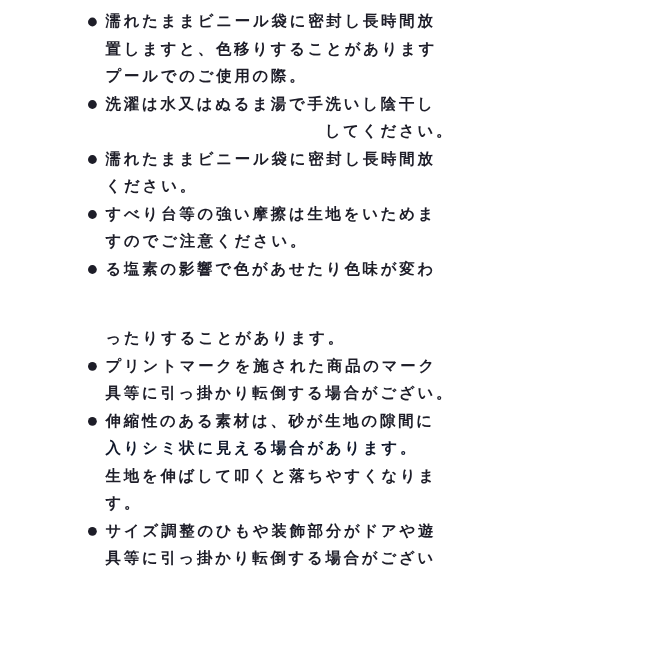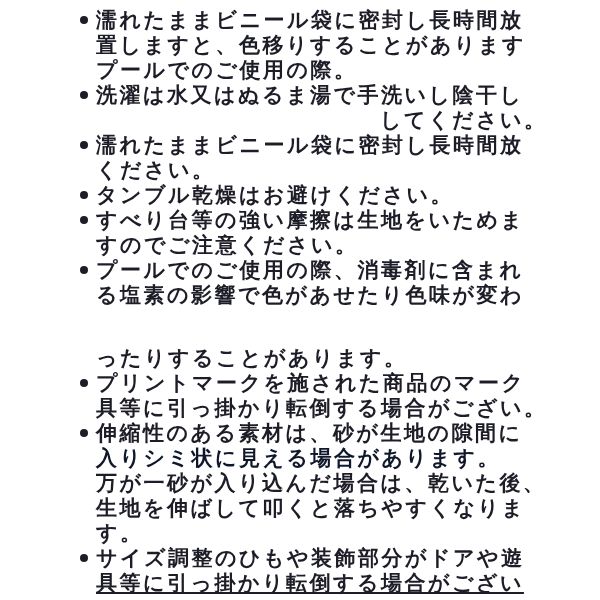--- a/index.html
+++ b/index.html
@@ -25,21 +25,21 @@
   .bullet {
     position: absolute;
     left: 2px;
     top: 9px;
     width: 8px;
     height: 8px;
     border-radius: 50%;
     background: #1d1d28;
   }
   .care-line {
-    font-size: 21px;
+    font-size: 14px;
     line-height: 25px;
     font-weight: 600;
     letter-spacing: 2.5px;
     color: #1d1d28;
     white-space: nowrap;
     padding-left: 18px;
     -webkit-font-smoothing: antialiased;
   }
 </style>
 </head>
@@ -57,44 +57,38 @@
       <div class="care-line" style="color: rgb(29, 29, 40);">洗濯は水又はぬるま湯で手洗いし陰干し</div>
       <div class="care-line" style="color: rgb(29, 29, 40); text-align: right;">してください。</div>
     </div>
     <div class="care-item">
       <span class="bullet" style="background: rgb(29, 29, 40);"></span>
       <div class="care-line" style="color: rgb(29, 29, 40);">濡れたままビニール袋に密封し長時間放</div>
       <div class="care-line" style="color: rgb(29, 29, 40);">ください。</div>
     </div>
     <div class="care-item">
       <span class="bullet" style="background: rgb(29, 29, 40);"></span>
-      <div class="care-line" style="color: rgb(29, 29, 40);">タンブル乾燥はお避けください。</div>
-    </div>
-    <div class="care-item">
-      <span class="bullet" style="background: rgb(29, 29, 40);"></span>
       <div class="care-line" style="color: rgb(29, 29, 40);">すべり台等の強い摩擦は生地をいためま</div>
       <div class="care-line" style="color: rgb(29, 29, 40);">すのでご注意ください。</div>
     </div>
     <div class="care-item">
       <span class="bullet" style="background: rgb(29, 29, 40);"></span>
-      <div class="care-line" style="color: rgb(29, 29, 40);">プールでのご使用の際、消毒剤に含まれ</div>
       <div class="care-line" style="color: rgb(29, 29, 40);">る塩素の影響で色があせたり色味が変わ</div>
       <div class="care-line" style="color: rgb(29, 29, 40); margin-top: 38px;">ったりすることがあります。</div>
     </div>
     <div class="care-item">
       <span class="bullet" style="background: rgb(29, 29, 40);"></span>
       <div class="care-line" style="color: rgb(29, 29, 40);">プリントマークを施された商品のマーク</div>
       <div class="care-line" style="color: rgb(29, 29, 40);">具等に引っ掛かり転倒する場合がござい。</div>
     </div>
     <div class="care-item">
       <span class="bullet" style="background: rgb(29, 29, 40);"></span>
       <div class="care-line" style="color: rgb(29, 29, 40);">伸縮性のある素材は、砂が生地の隙間に</div>
       <div class="care-line" style="color: #0f172a;">入りシミ状に見える場合があります。</div>
-      <div class="care-line" style="color: rgb(29, 29, 40);">万が一砂が入り込んだ場合は、乾いた後、</div>
       <div class="care-line" style="color: rgb(29, 29, 40);">生地を伸ばして叩くと落ちやすくなりま</div>
       <div class="care-line" style="color: rgb(29, 29, 40);">す。</div>
     </div>
     <div class="care-item">
       <span class="bullet" style="background: rgb(29, 29, 40);"></span>
       <div class="care-line" style="color: rgb(29, 29, 40);">サイズ調整のひもや装飾部分がドアや遊</div>
-      <div class="care-line" style="color: rgb(29, 29, 40); text-decoration: underline;">具等に引っ掛かり転倒する場合がござい</div>
+      <div class="care-line" style="color: rgb(29, 29, 40);">具等に引っ掛かり転倒する場合がござい</div>
     </div>
   </div>
 
 </body></html>

